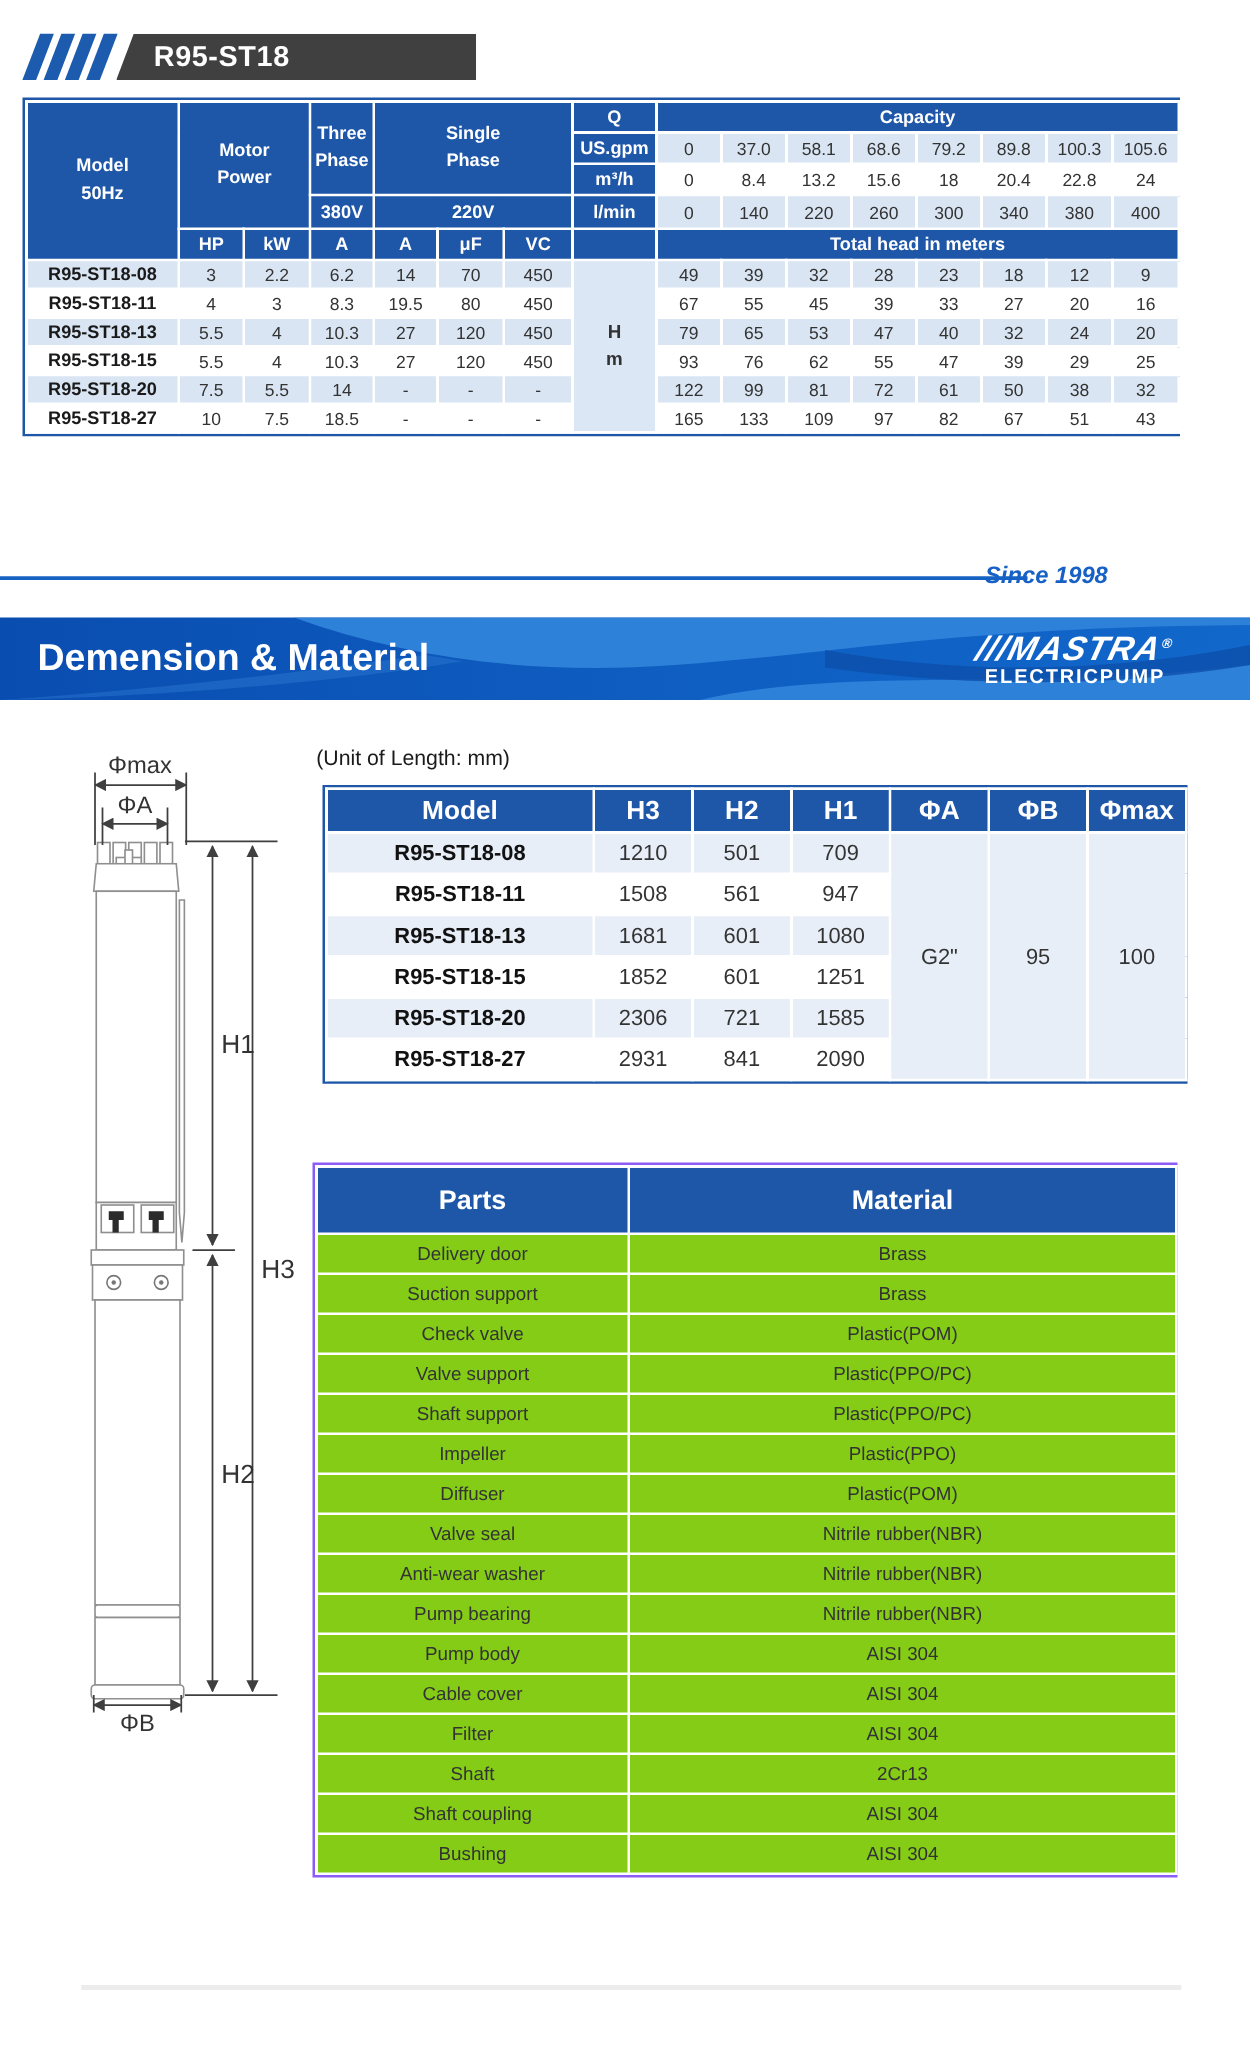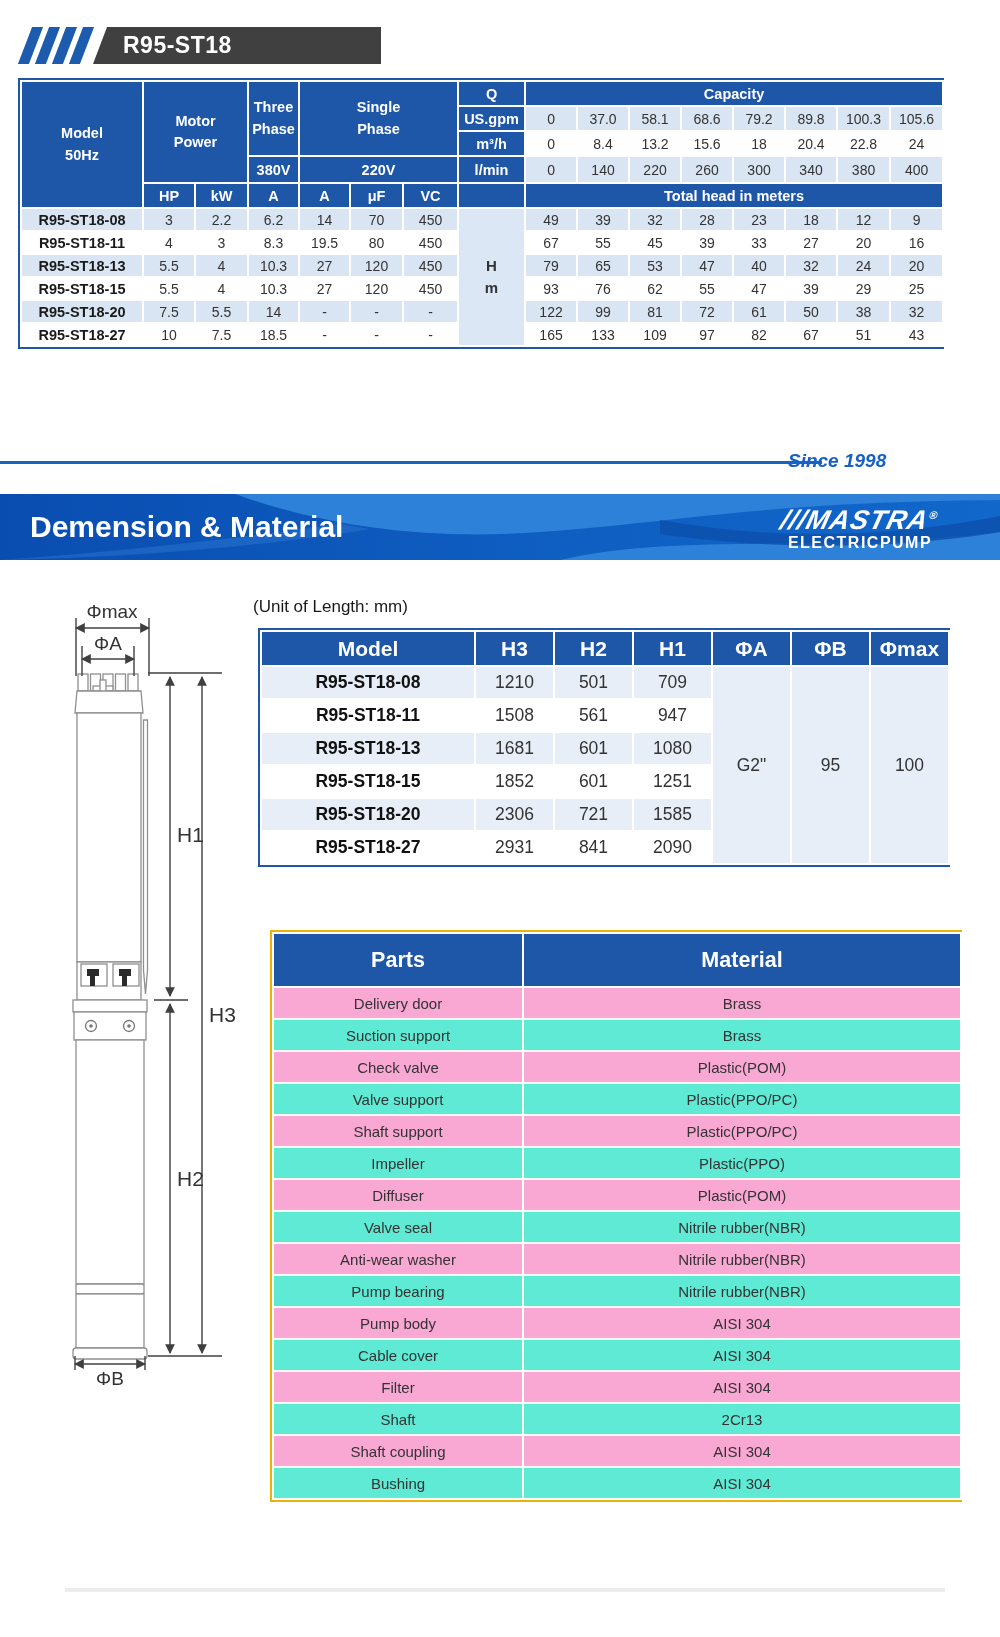--- a/index.html
+++ b/index.html
@@ -56,25 +56,25 @@
   .dim .hd{background:#1e56a8;color:#fff;font-weight:bold;font-size:21px;}
   .dim tr.hd-row{height:35px}
   .dim tr.dr{height:33px}
   .dim .model{font-weight:bold;font-size:17.5px;color:#111;}
   .dim .num{font-size:17.5px;color:#333;}
   .dim .lt{background:#e7eef8;}
   .dim .wt{background:#fff;}
   .dim .span-cell{background:#e7eef8;font-size:17.5px;color:#333;}
 
   
-  .parts-wrap{left:270px;top:930px;width:688px;border:2px solid #eab308;}
+  .parts-wrap{left:250px;top:930px;width:688px;border:2px solid #8b5cf6;}
   .parts .hd{background:#1e56a8;color:#fff;font-weight:bold;font-size:21.5px;height:52px;}
   .parts td{font-size:15px;color:#333;height:30px;}
-  .parts .lt{background:#f9a8d4;}
-  .parts .wt{background:#5eead4;}
+  .parts .lt{background:#84cc16;}
+  .parts .wt{background:#84cc16;}
 
   .footer-line{left:65px;top:1588px;width:880px;height:4px;background:#ececec;}
 </style>
 </head>
 <body>
 
 <div class="abs title-banner">
   <div class="stripe"></div>
   <div class="stripe"></div>
   <div class="stripe"></div>

